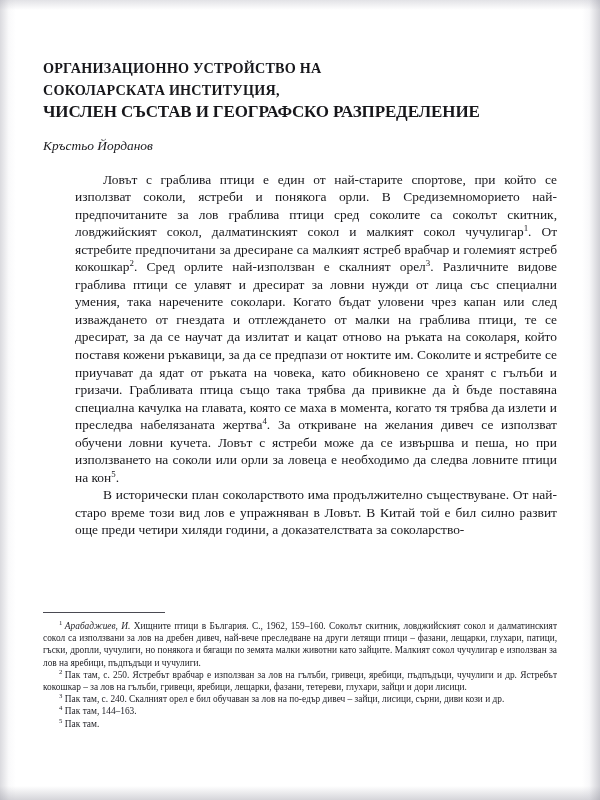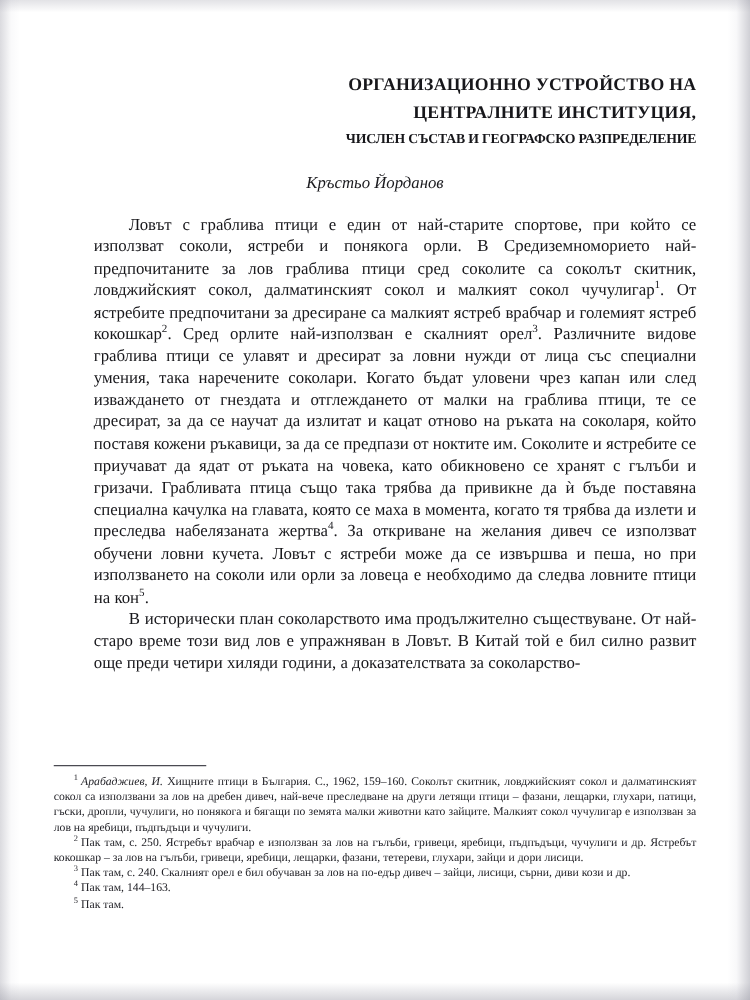--- a/index.html
+++ b/index.html
@@ -53,39 +53,38 @@
     position: absolute;
     left: 43px;
     top: 0;
     width: 514px;
     height: 800px;
   }
 
   
   .title-block {
     margin-top: 58px;
-    text-align: right;
+    text-align: left;
   }
   .title-line {
     display: block;
     font-size: 14.2px;
     letter-spacing: .2px;
     line-height: 21.5px;
     font-weight: 700;
     color: #17171b;
     white-space: nowrap;
   }
   .title-line.wide {
-    font-size: 11px;
+    font-size: 17px;
     letter-spacing: -.15px;
   }
 
   .author {
     margin-top: 15px;
-    text-align: center;
     font-style: italic;
     font-size: 13.4px;
     color: #1a1a1e;
   }
 
   
   .body-text {
     margin-top: 17px;
     margin-left: 32px;
   }
@@ -138,21 +137,21 @@
 <body>
 
 <div class="page">
   <div class="edge-top"></div>
   <div class="edge-bottom"></div>
 
   <div class="content">
 
     <div class="title-block">
       <span class="title-line">ОРГАНИЗАЦИОННО УСТРОЙСТВО НА</span>
-      <span class="title-line">ЦЕНТРАЛНИТЕ ИНСТИТУЦИЯ,</span>
+      <span class="title-line">СОКОЛАРСКАТА ИНСТИТУЦИЯ,</span>
       <span class="title-line wide">ЧИСЛЕН СЪСТАВ И ГЕОГРАФСКО РАЗПРЕДЕЛЕНИЕ</span>
     </div>
 
     <div class="author">Кръстьо Йорданов</div>
 
     <div class="body-text">
       <p class="para"><span>Ловът с граблива птици е един от най-старите спортове, при който се използват соколи, ястреби и понякога орли. В Средиземноморието най-предпочитаните за лов граблива птици сред соколите са соколът скитник, ловджийският сокол, далматинският сокол и малкият сокол чучулигар</span><sup>1</sup><span>. От ястребите предпочитани за дресиране са малкият ястреб врабчар и големият ястреб кокошкар</span><sup>2</sup><span>. Сред орлите най-използван е скалният орел</span><sup>3</sup><span>. Различните видове граблива птици се улавят и дресират за ловни нужди от лица със специални умения, така наречените соколари. Когато бъдат уловени чрез капан или след изваждането от гнездата и отглеждането от малки на граблива птици, те се дресират, за да се научат да излитат и кацат отново на ръката на соколаря, който поставя кожени ръкавици, за да се предпази от ноктите им. Соколите и ястребите се приучават да ядат от ръката на човека, като обикновено се хранят с гълъби и гризачи. Грабливата птица също така трябва да привикне да ѝ бъде поставяна специална качулка на главата, която се маха в момента, когато тя трябва да излети и преследва набелязаната жертва</span><sup>4</sup><span>. За откриване на желания дивеч се използват обучени ловни кучета. Ловът с ястреби може да се извършва и пеша, но при използването на соколи или орли за ловеца е необходимо да следва ловните птици на кон</span><sup>5</sup><span>.</span></p>
       <p class="para"><span>В исторически план соколарството има продължително съществуване. От най-старо време този вид лов е упражняван в Ловът. В Китай той е бил силно развит още преди четири хиляди години, а доказателствата за соколарство-</span></p>
     </div>
 

